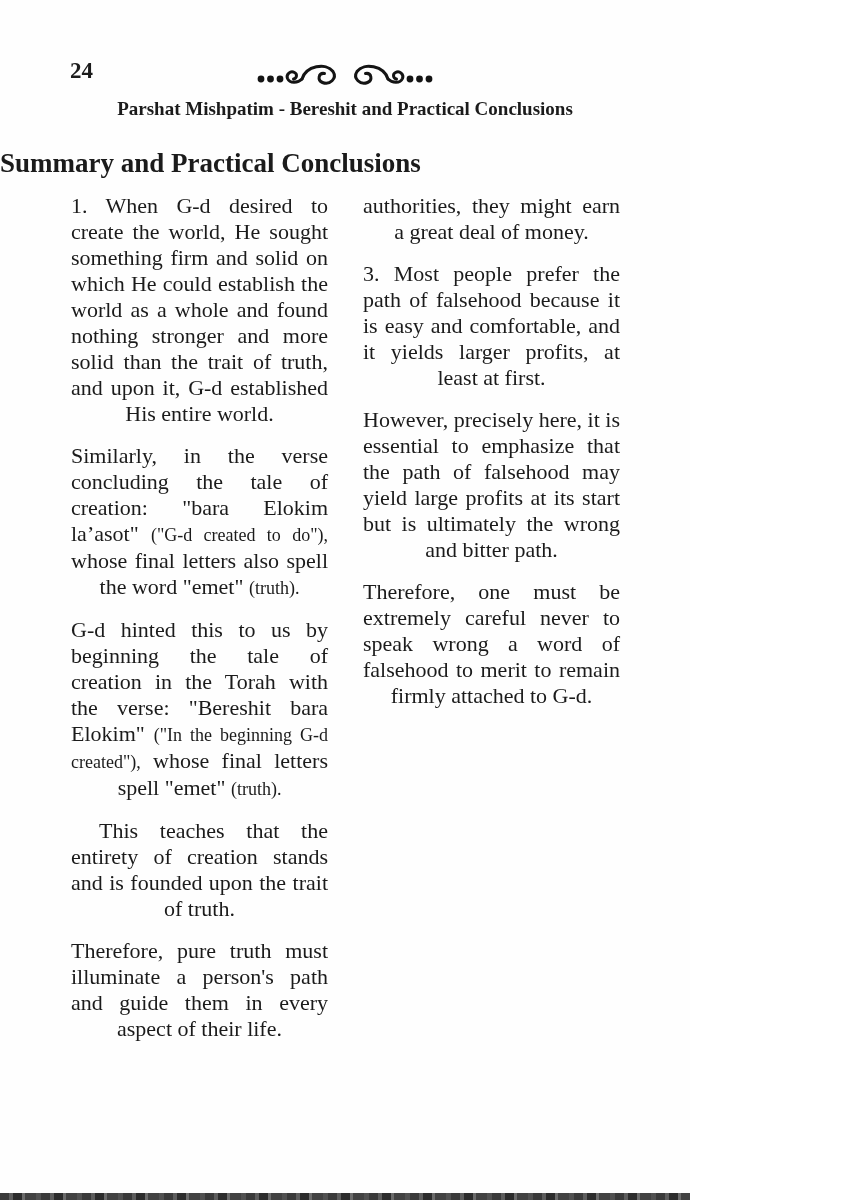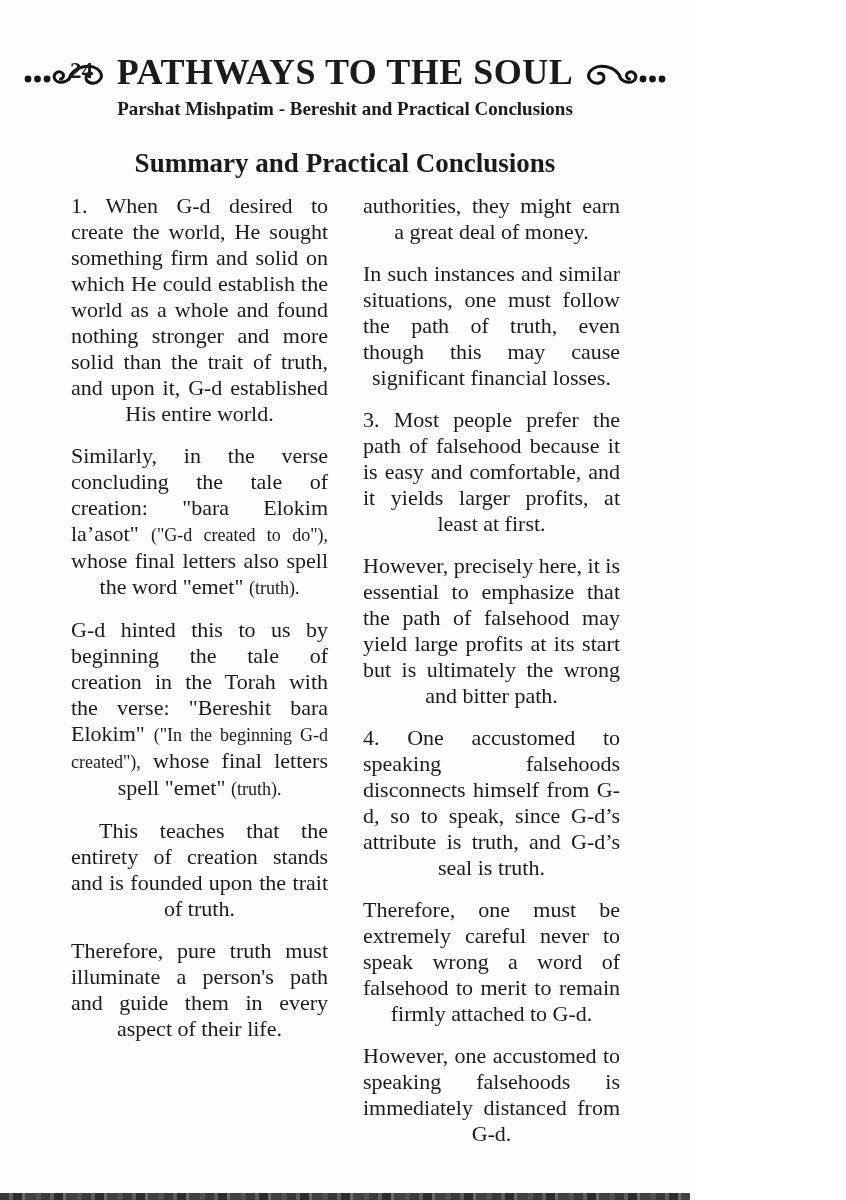--- a/index.html
+++ b/index.html
@@ -36,21 +36,20 @@
   }
   .flourish svg { display: block; }
   .subtitle {
     margin-top: 4px;
     text-align: center;
     font-size: 19px;
     font-weight: bold;
   }
   .section-heading {
     margin: 28px 0 0 0;
-    text-align: center;
     font-size: 27px;
     font-weight: bold;
   }
   .columns {
     display: flex;
     gap: 34px;
     padding: 0 70px;
     margin-top: 14px;
   }
   .column { flex: 1; min-width: 0; }
@@ -95,21 +94,20 @@
             <circle cx="5" cy="24" r="3.4"></circle>
             <circle cx="14.5" cy="24" r="3.4"></circle>
             <circle cx="24" cy="24" r="3.4"></circle>
           </g>
           <g fill="none" stroke="#141414" stroke-width="3" stroke-linecap="round">
             <path d="M46 24 C42 28, 34 29, 31.5 23.5 C29.8 19, 34.5 15.5, 38.5 17.5 C41.5 19, 41 23.5, 37.5 24"></path>
             <path d="M46 24 C50 11, 70 7, 77 16.5 C81.5 23.5, 73.5 30.5, 66.5 27.5 C61 25, 62.5 17.5, 68.5 18.5"></path>
           </g>
         </svg>
       </span>
-      <h1 class="book-title">PATHWAYS TO THE SOUL</h1>
       <span class="flourish">
         <svg width="84" height="34" viewBox="0 0 84 34" aria-hidden="true">
           <g transform="scale(-1,1) translate(-84,0)">
             <g fill="#141414">
               <circle cx="5" cy="24" r="3.4"></circle>
               <circle cx="14.5" cy="24" r="3.4"></circle>
               <circle cx="24" cy="24" r="3.4"></circle>
             </g>
             <g fill="none" stroke="#141414" stroke-width="3" stroke-linecap="round">
               <path d="M46 24 C42 28, 34 29, 31.5 23.5 C29.8 19, 34.5 15.5, 38.5 17.5 C41.5 19, 41 23.5, 37.5 24"></path>
@@ -127,24 +125,21 @@
   <main class="columns">
     <div class="column" id="col-left">
         <p class="para"><span>1. When G-d desired to create the world, He sought something firm and solid on which He could establish the world as a whole and found nothing stronger and more solid than the trait of truth, and upon it, G-d established His entire world.</span></p>
         <p class="para"><span>Similarly, in the verse concluding the tale of creation: "bara Elokim la’asot" </span><span class="small">("G-d created to do"),</span><span> whose final letters also spell the word "emet" </span><span class="small">(truth).</span></p>
         <p class="para"><span>G-d hinted this to us by beginning the tale of creation in the Torah with the verse: "Bereshit bara Elokim" </span><span class="small">("In the beginning G-d created"),</span><span> whose final letters spell "emet" </span><span class="small">(truth).</span></p>
         <p class="para indent"><span>This teaches that the entirety of creation stands and is founded upon the trait of truth.</span></p>
         <p class="para"><span>Therefore, pure truth must illuminate a person's path and guide them in every aspect of their life.</span></p>
       </div>
     <div class="column" id="col-right">
         <p class="para"><span>authorities, they might earn a great deal of money.</span></p>
-        <p class="para"><span>In such instances and similar situations, one must follow the path of truth, even though this may cause significant financial losses.</span></p>
         <p class="para"><span>3. Most people prefer the path of falsehood because it is easy and comfortable, and it yields larger profits, at least at first.</span></p>
         <p class="para"><span>However, precisely here, it is essential to emphasize that the path of falsehood may yield large profits at its start but is ultimately the wrong and bitter path.</span></p>
-        <p class="para"><span>4. One accustomed to speaking falsehoods disconnects himself from G-d, so to speak, since G-d’s attribute is truth, and G-d’s seal is truth.</span></p>
         <p class="para"><span>Therefore, one must be extremely careful never to speak wrong a word of falsehood to merit to remain firmly attached to G-d.</span></p>
-        <p class="para"><span>However, one accustomed to speaking falsehoods is immediately distanced from G-d.</span></p>
       </div>
   </main>
 
   <div class="scan-edge"></div>
 
 </div>
 
 </body></html>

